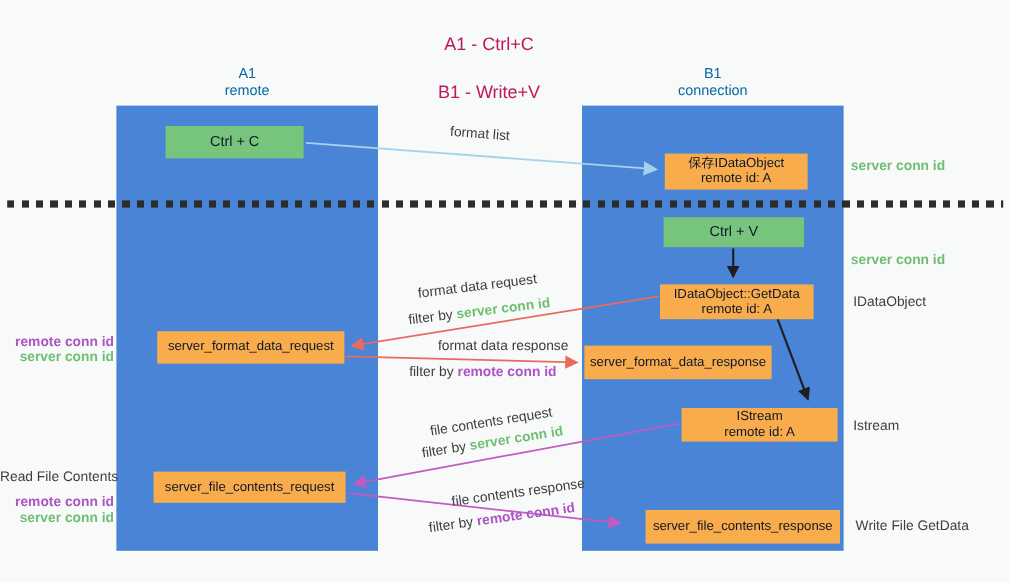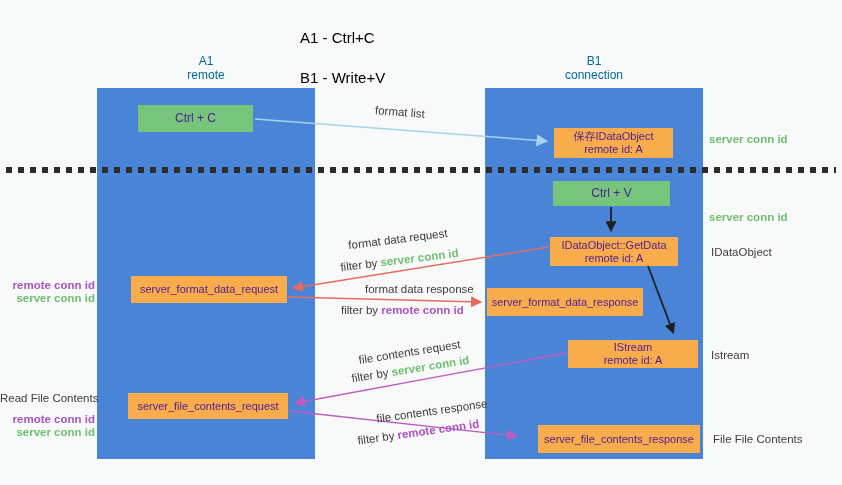--- a/index.html
+++ b/index.html
@@ -1,23 +1,23 @@
 <!DOCTYPE html>
 <html><head>
 <meta charset="utf-8">
 <style>
   html,body{margin:0;padding:0;}
   .canvas{position:relative;width:842px;height:485px;background:#f8f9f9;
           font-family:"Liberation Sans",sans-serif;overflow:hidden;}
   .abs{position:absolute;}
-  .title{font-size:15px;line-height:20px;color:#000000;white-space:pre-line;}
+  .title{font-size:15px;line-height:20px;color:#be185d;text-align:center;white-space:pre-line;}
   .colhdr{font-size:12px;line-height:14px;color:#0369a1;text-align:center;}
   .col{background:#4a84d7;}
   .node{display:flex;flex-direction:column;align-items:center;justify-content:center;
-        color:#4c1d95;text-align:center;font-size:11px;line-height:13px;}
+        color:#0f172a;text-align:center;font-size:11px;line-height:13px;}
   .green{background:#77c47c;font-size:12px;}
   .orange{background:#f8ac4b;}
   .lbl{font-size:11.5px;color:#3d3d3d;white-space:nowrap;}
   .g{color:#6fbf72;font-weight:bold;}
   .p{color:#ab54c3;font-weight:bold;}
   .rightalign{text-align:right;}
   .dotted{height:6px;background-image:repeating-linear-gradient(to right,#2c2c2c 0 6px,transparent 6px 12px);}
   svg{position:absolute;left:0;top:0;pointer-events:none;}
 </style>
 </head>
@@ -116,21 +116,21 @@
   </div>
   <div class="abs lbl" style="left:376px;top:405px;transform:rotate(-8deg);">file contents response</div>
   <div class="abs lbl" style="left:357px;top:426px;transform:rotate(-8deg);">
     <span>filter by </span><span class="p">remote conn id</span>
   </div>
 
   <div class="abs lbl g" style="left:709px;top:133px;">server conn id</div>
   <div class="abs lbl g" style="left:709px;top:211px;">server conn id</div>
   <div class="abs lbl" style="left:711px;top:246px;">IDataObject</div>
   <div class="abs lbl" style="left:711px;top:349px;">Istream</div>
-  <div class="abs lbl" style="left:713px;top:433px;">File File Contents</div>
+  <div class="abs lbl" style="left:713px;top:433px;">Write File GetData</div>
 
   <div class="abs lbl rightalign" style="left:0px;top:279px;width:95px;line-height:13px;">
     <div class="p">remote conn id</div>
     <div class="g">server conn id</div>
   </div>
   <div class="abs lbl rightalign" style="left:0px;top:392px;width:93px;">Read File Contents</div>
   <div class="abs lbl rightalign" style="left:0px;top:413px;width:95px;line-height:13px;">
     <div class="p">remote conn id</div>
     <div class="g">server conn id</div>
   </div>

